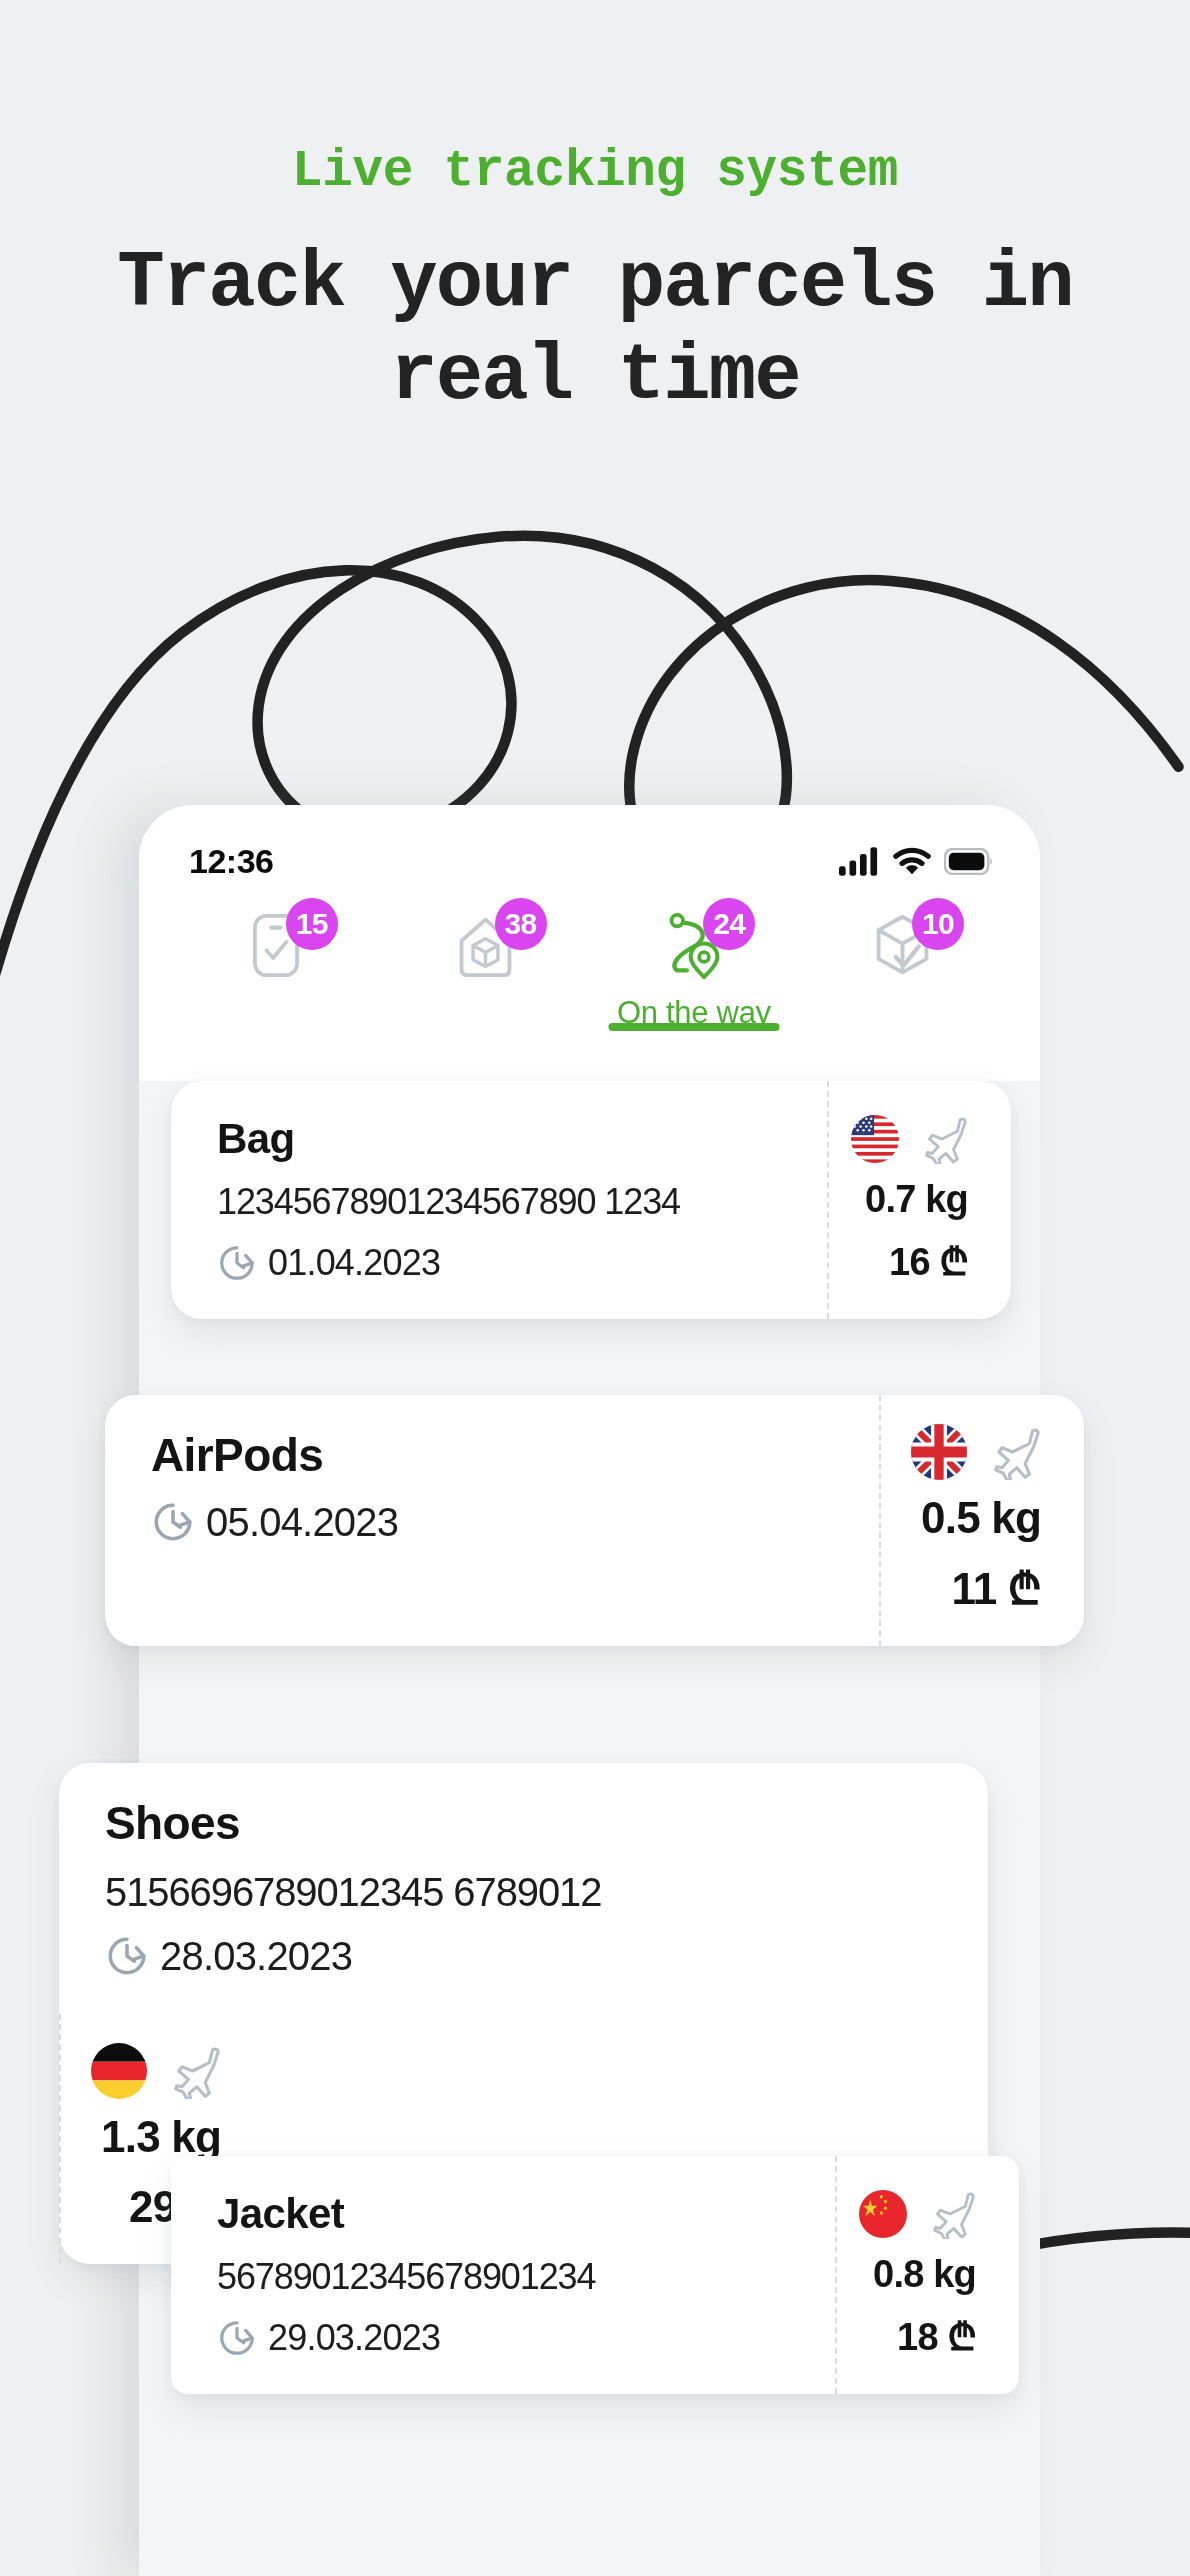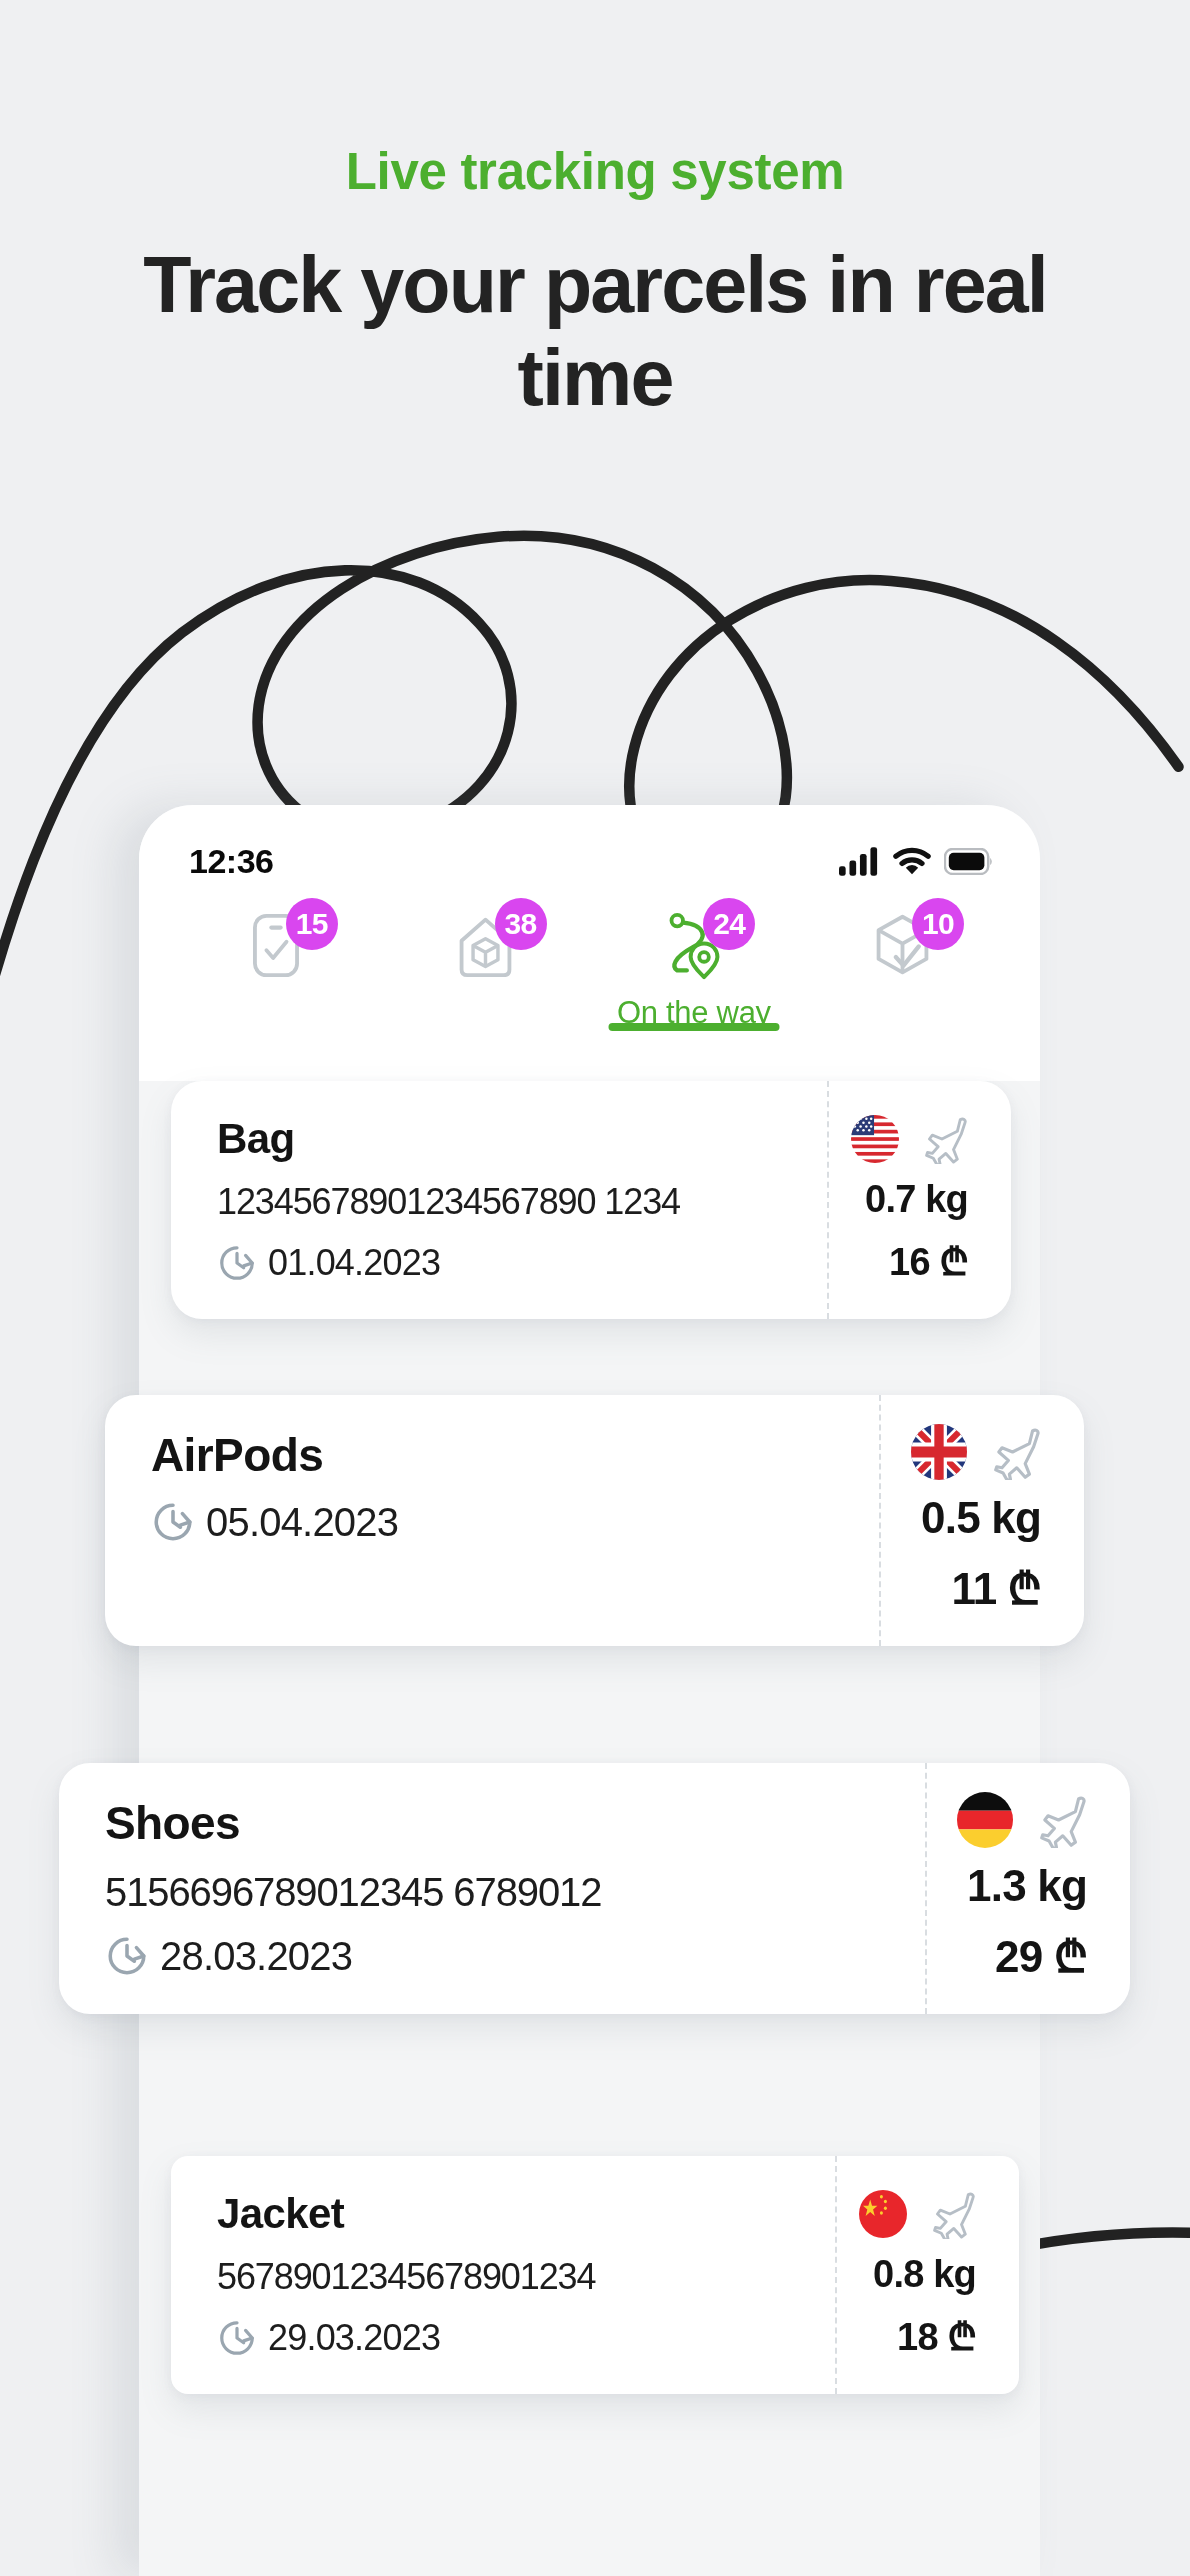--- a/index.html
+++ b/index.html
@@ -17,20 +17,21 @@
   }
 
   
   .header {
     position: absolute;
     top: 0; left: 0;
     width: 1190px;
     padding-top: 144px;
     text-align: center;
     z-index: 5;
+    font-family: Liberation Mono, monospace;
   }
 
   .eyebrow {
     font-size: 51px;
     font-weight: bold;
     color: #4CAF2F;
     letter-spacing: -0.3px;
     line-height: 1.1;
   }
 
@@ -247,21 +248,21 @@
     font-size: 38px;
     font-weight: bold;
     color: #141414;
     letter-spacing: -0.8px;
     white-space: nowrap;
   }
 
   
   .card-0 { left: 171px; top: 0px;    width: 840px; }
   .card-1 { left: 105px; top: 314px;  width: 979px; }
-  .card-2 { left: 59px;  top: 682px;  width: 1071px; }
+  .card-2 { left: 59px;  top: 682px;  width: 929px; flex-direction: column; }
   .card-3 { left: 171px; top: 1075px; width: 848px; border-radius: 17px; }
 
   .card-1 .card-title, .card-2 .card-title { font-size: 46px; }
   .card-1 .card-track, .card-2 .card-track { font-size: 40px; margin-top: 21px; }
   .card-1 .card-date,  .card-2 .card-date  { font-size: 40px; }
   .card-1 .card-weight, .card-2 .card-weight,
   .card-1 .card-price,  .card-2 .card-price { font-size: 44px; }
   .card-1 .flag, .card-2 .flag { width: 56px; height: 56px; }
   .card-1 .card-right, .card-2 .card-right { width: 205px; }
 </style>

